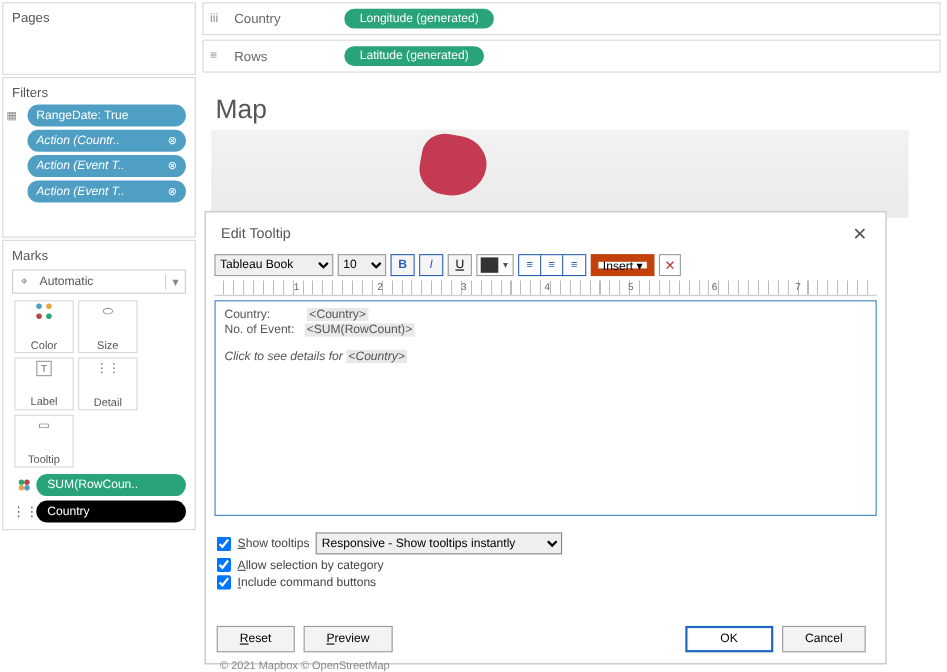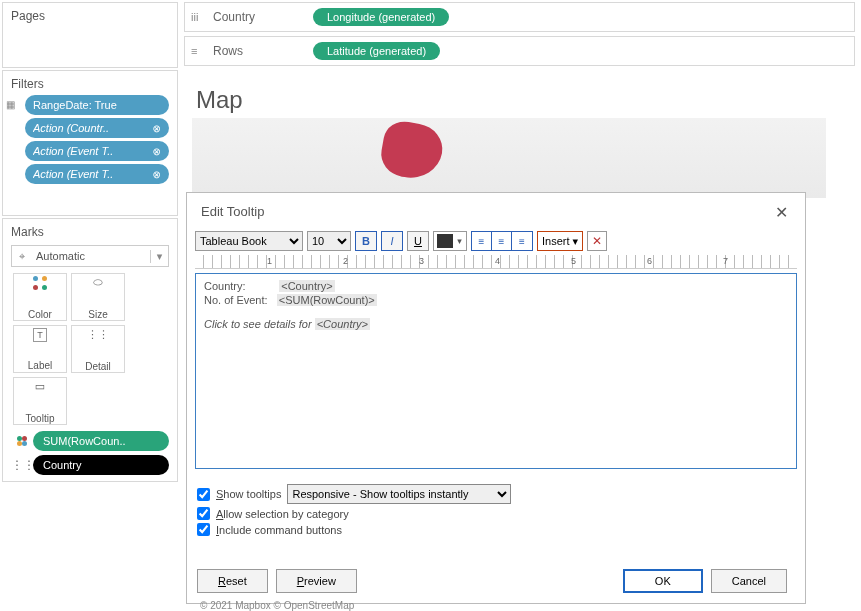--- a/index.html
+++ b/index.html
@@ -53,21 +53,21 @@
 .tb-btn { width: 22px; height: 20px; border: 1px solid #999; background: #f5f5f5; display: inline-flex; align-items: center; justify-content: center; font-size: 11px; }
 .tb-btn.b { font-weight: bold; color: #2b5fb7; border-color:#2b5fb7; }
 .tb-btn.i { font-style: italic; color: #2b5fb7; border-color:#2b5fb7;}
 .tb-btn.u { text-decoration: underline; }
 .tb-color { width: 34px; height: 20px; border: 1px solid #999; display:flex; align-items:center; }
 .tb-color .cbox { width: 16px; height: 14px; background: #333; margin-left: 3px; }
 .tb-color .carr { flex:1; text-align:center; font-size:9px; color:#555;}
 .tb-align-group { display: flex; border: 1px solid #2b5fb7; }
 .tb-align { width: 20px; height: 18px; display:flex; align-items:center; justify-content:center; font-size:10px; color:#2b5fb7; border-right:1px solid #2b5fb7;}
 .tb-align:last-child { border-right: none; }
-.tb-insert { border: 1px solid #c2410c; height:20px; font-size:11px; padding: 0 4px; display:flex; align-items:center;}
+.tb-insert { border: 7px solid #c2410c; height:20px; font-size:11px; padding: 0 4px; display:flex; align-items:center;}
 .tb-x { width:20px; height:20px; border:1px solid #999; color:#b33; display:flex; align-items:center; justify-content:center; font-size:12px;}
 
 .ruler { margin: 0 8px; height: 14px; border-bottom:1px solid #ccc; font-size: 9px; color: #666; position:relative; background: repeating-linear-gradient(to right, transparent 0, transparent 8px, #bbb 8px, #bbb 9px); }
 .ruler .rnum { position:absolute; top:1px; }
 
 .editor { margin: 4px 8px 10px; border: 1px solid #3d7fc4; background: #fff; height: 196px; padding: 6px 8px; font-size: 11px; color: #555; }
 .editor .ln { margin-bottom: 2px; }
 .editor .fld { background: #e8e8e8; padding: 0 2px; }
 .editor .ital { font-style: italic; }
 

